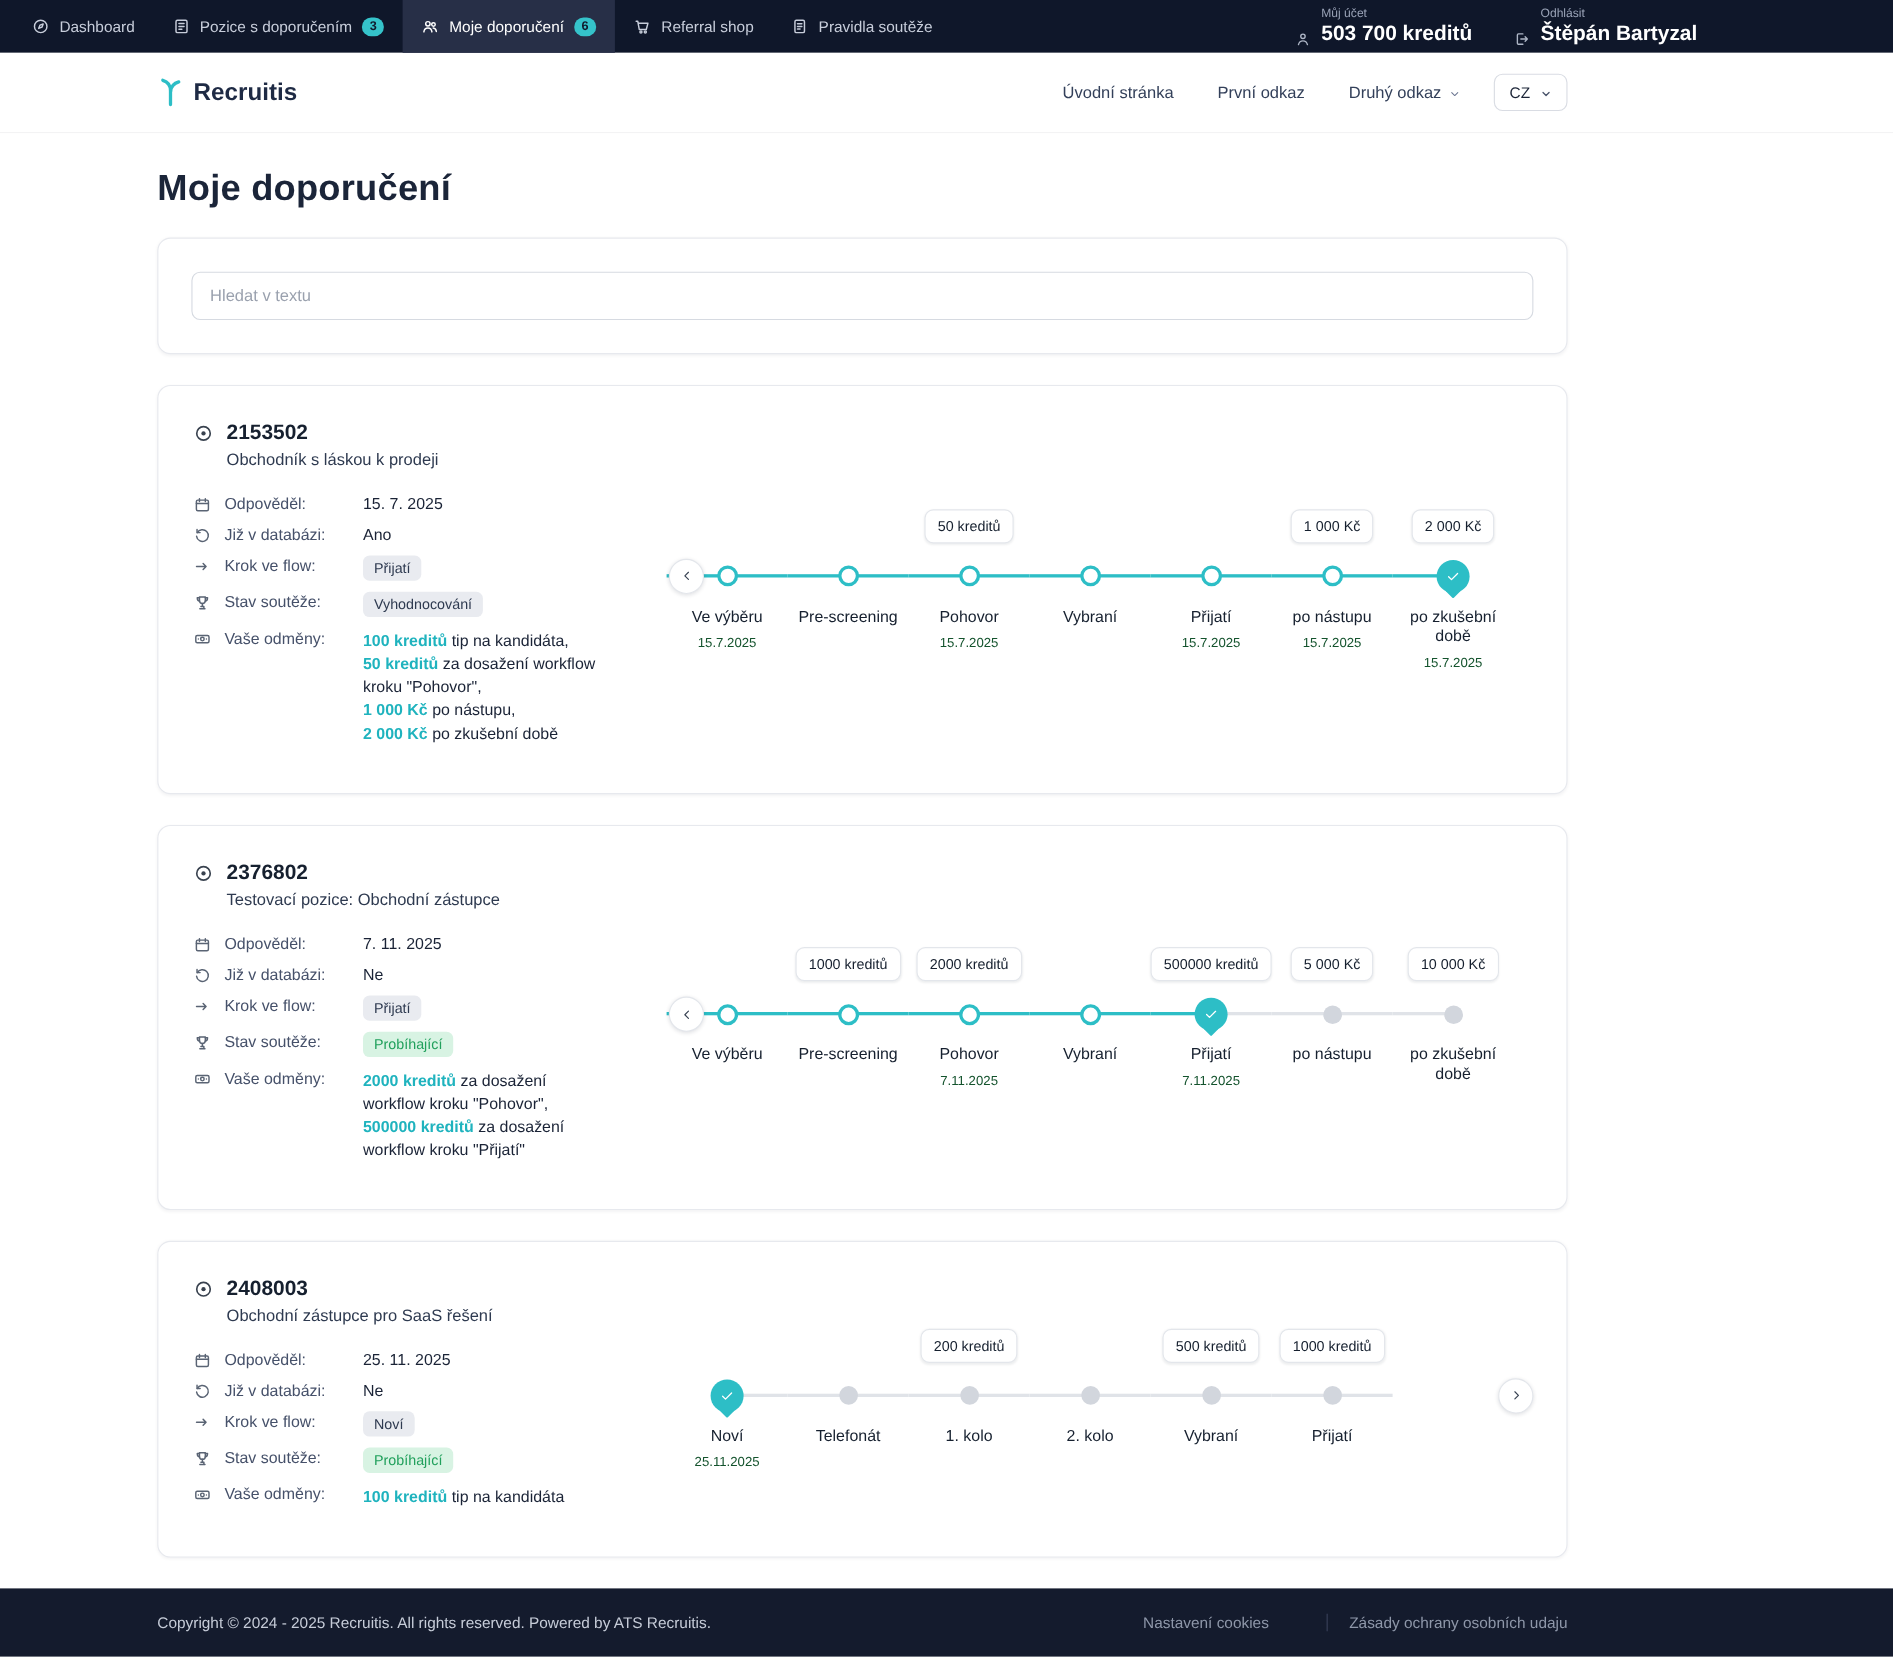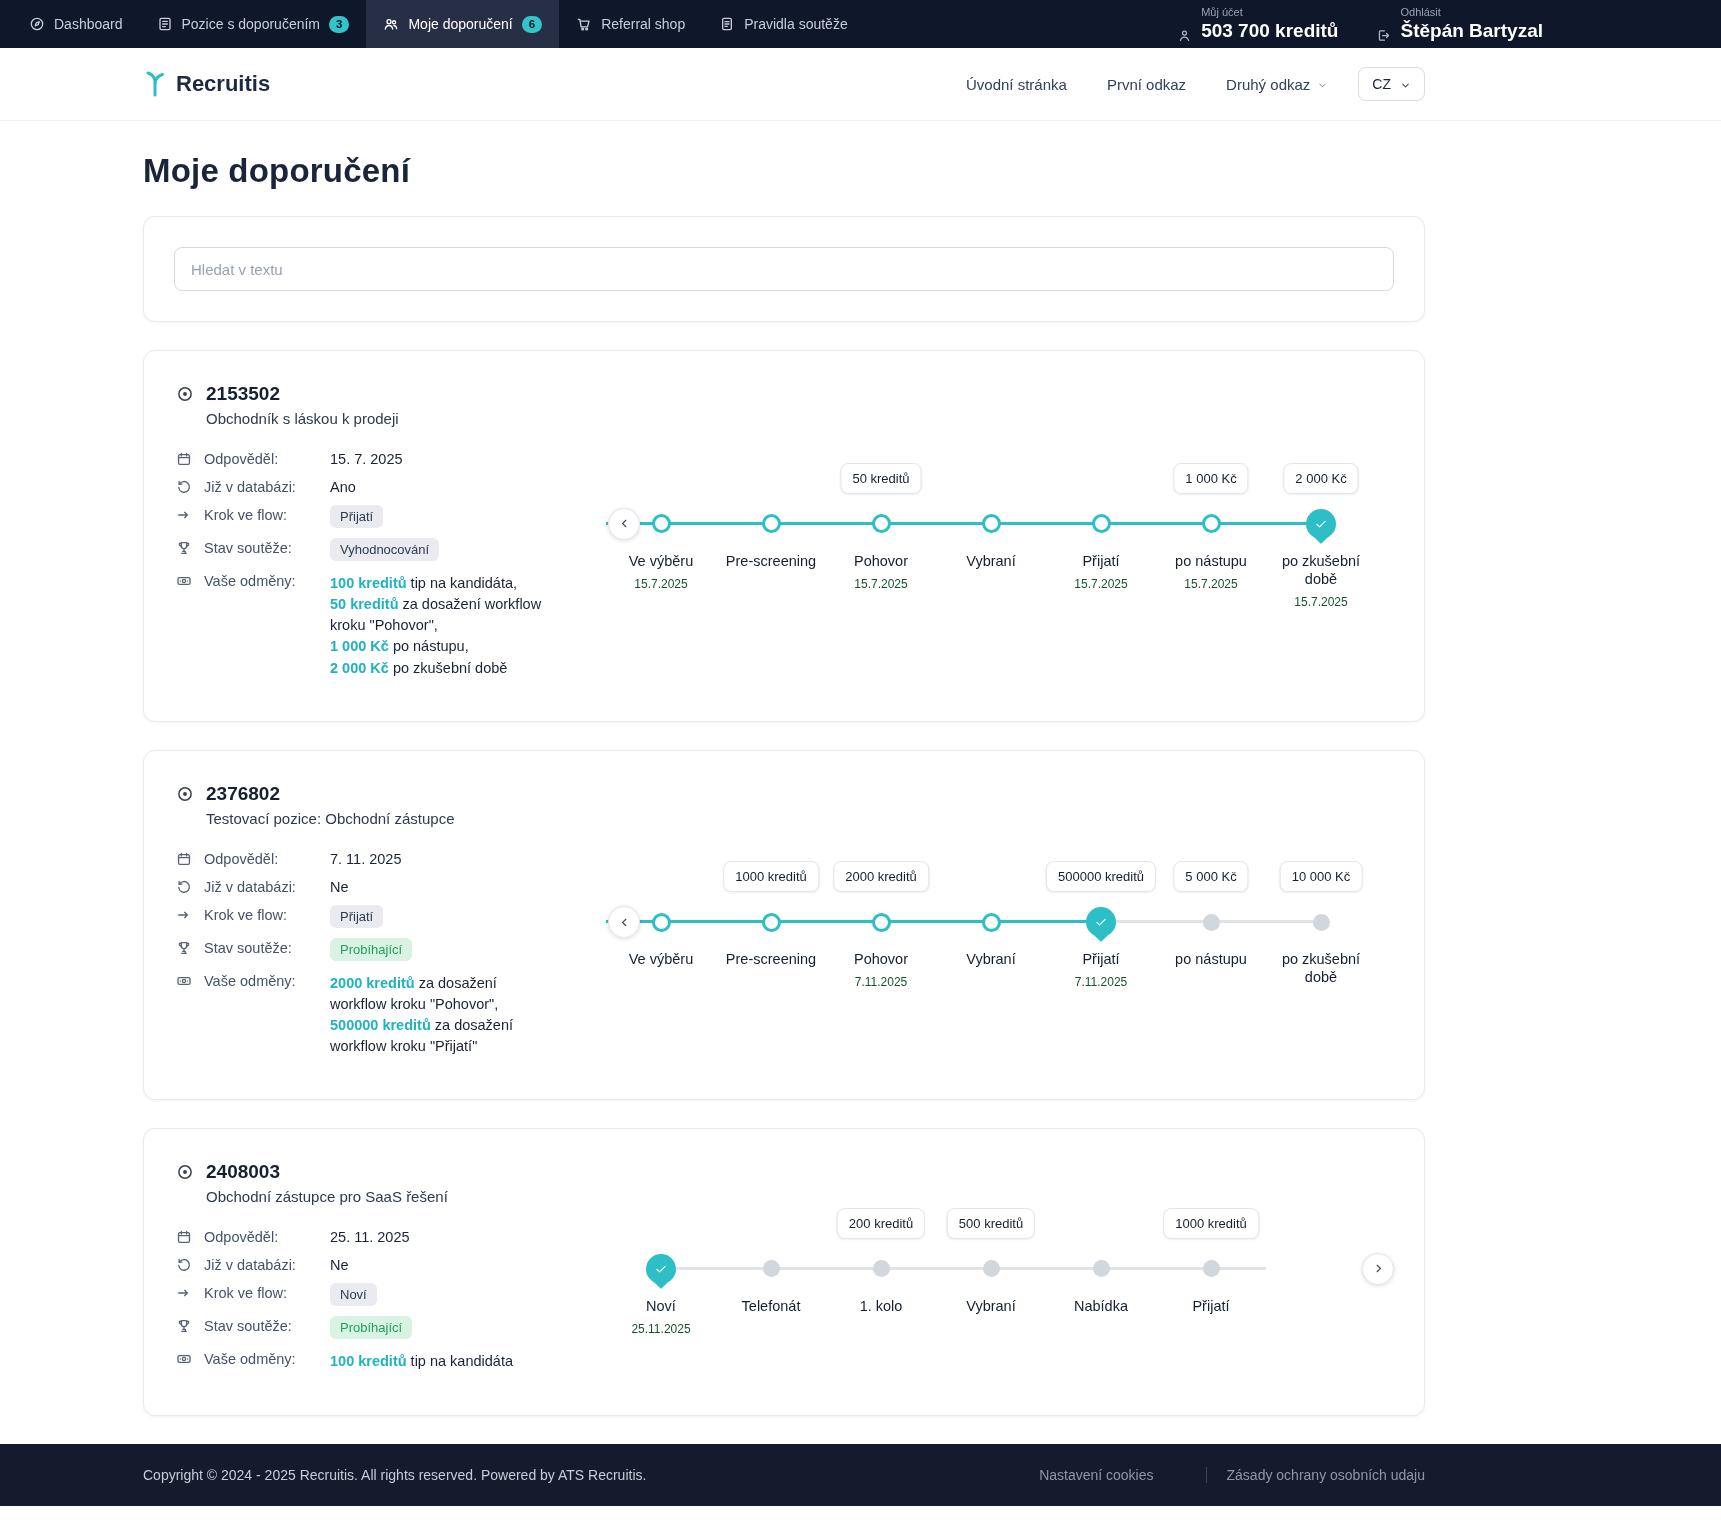--- a/index.html
+++ b/index.html
@@ -663,33 +663,33 @@
                 <div class="seg r gray"></div>
                 <div class="chip">200 kreditů</div>
                 <div class="nodewrap">
                   <div class="node future"></div>
                 </div>
                 <div class="slabel">1. kolo</div>
               </div>
               <div class="stage">
                 <div class="seg l gray"></div>
                 <div class="seg r gray"></div>
-                <div class="chip">500 kreditů</div>
                 <div class="nodewrap">
                   <div class="node future"></div>
                 </div>
-                <div class="slabel">Vybraní</div>
+                <div class="slabel">2. kolo</div>
               </div>
               <div class="stage">
                 <div class="seg l gray"></div>
                 <div class="seg r gray"></div>
+                <div class="chip">500 kreditů</div>
                 <div class="nodewrap">
                   <div class="node future"></div>
                 </div>
-                <div class="slabel">Nabídka</div>
+                <div class="slabel">Vybraní</div>
               </div>
               <div class="stage">
                 <div class="seg l gray"></div>
                 <div class="seg r gray"></div>
                 <div class="chip">1000 kreditů</div>
                 <div class="nodewrap">
                   <div class="node future"></div>
                 </div>
                 <div class="slabel">Přijatí</div>
               </div>

